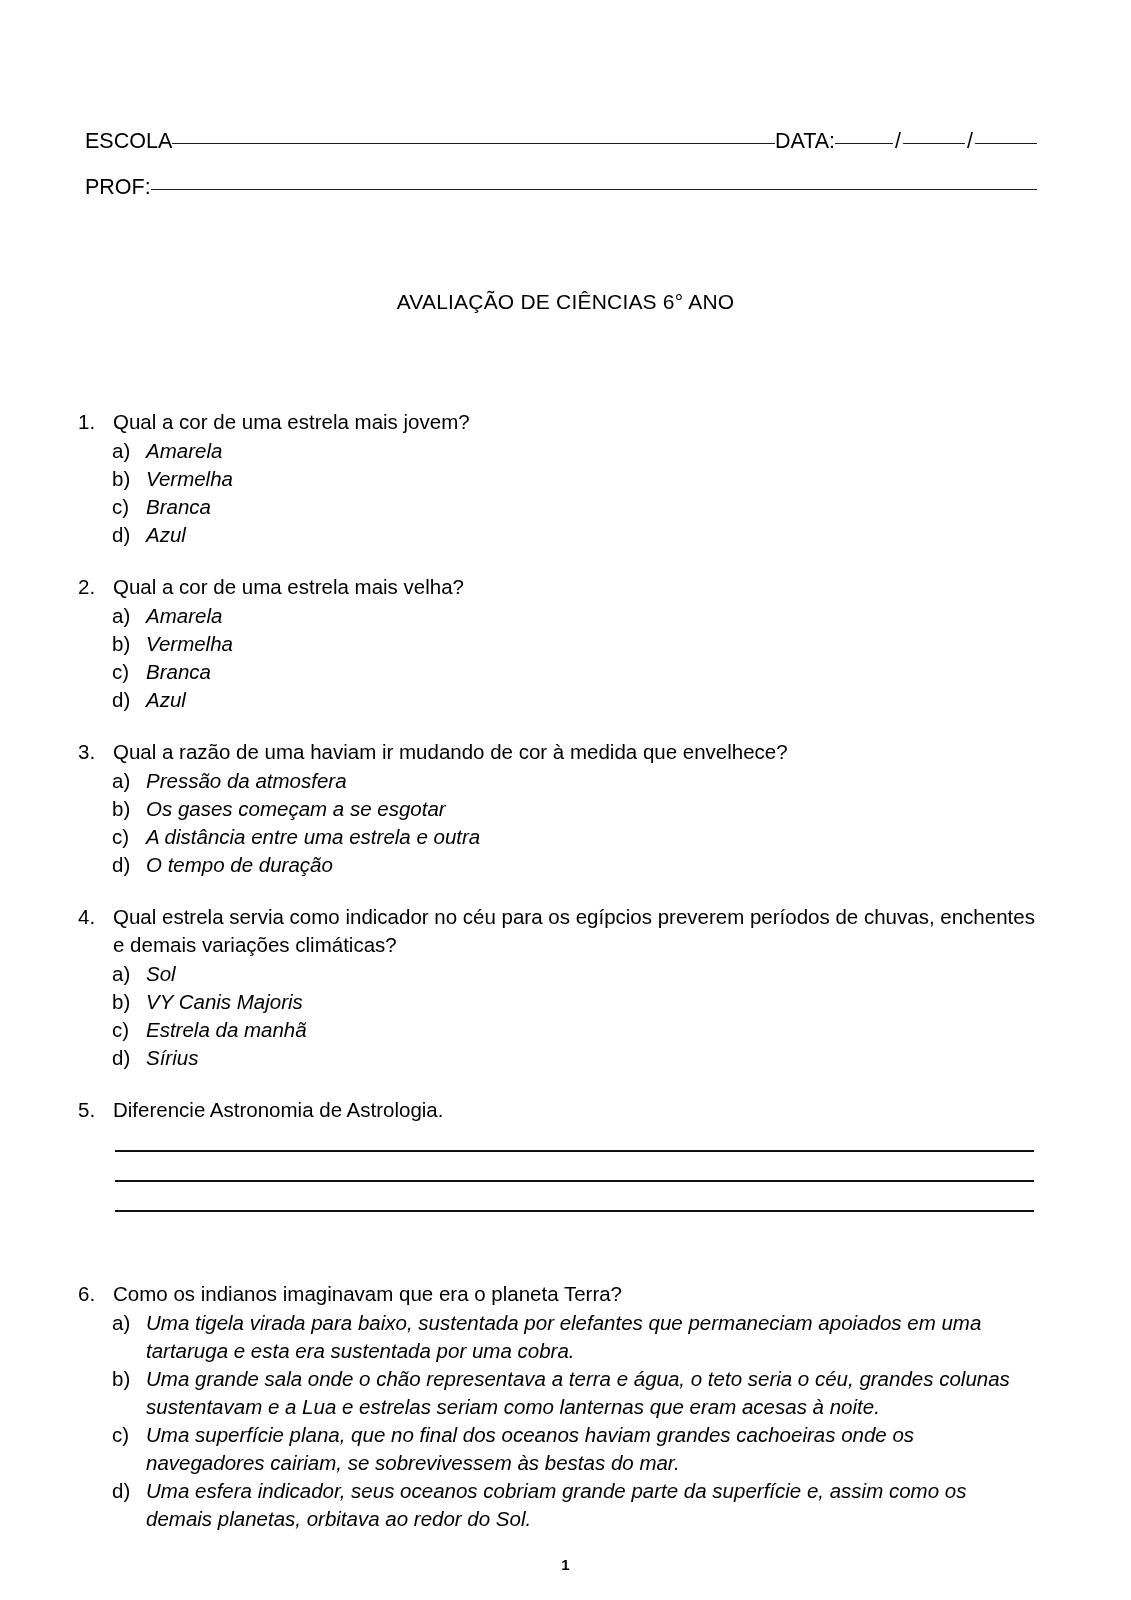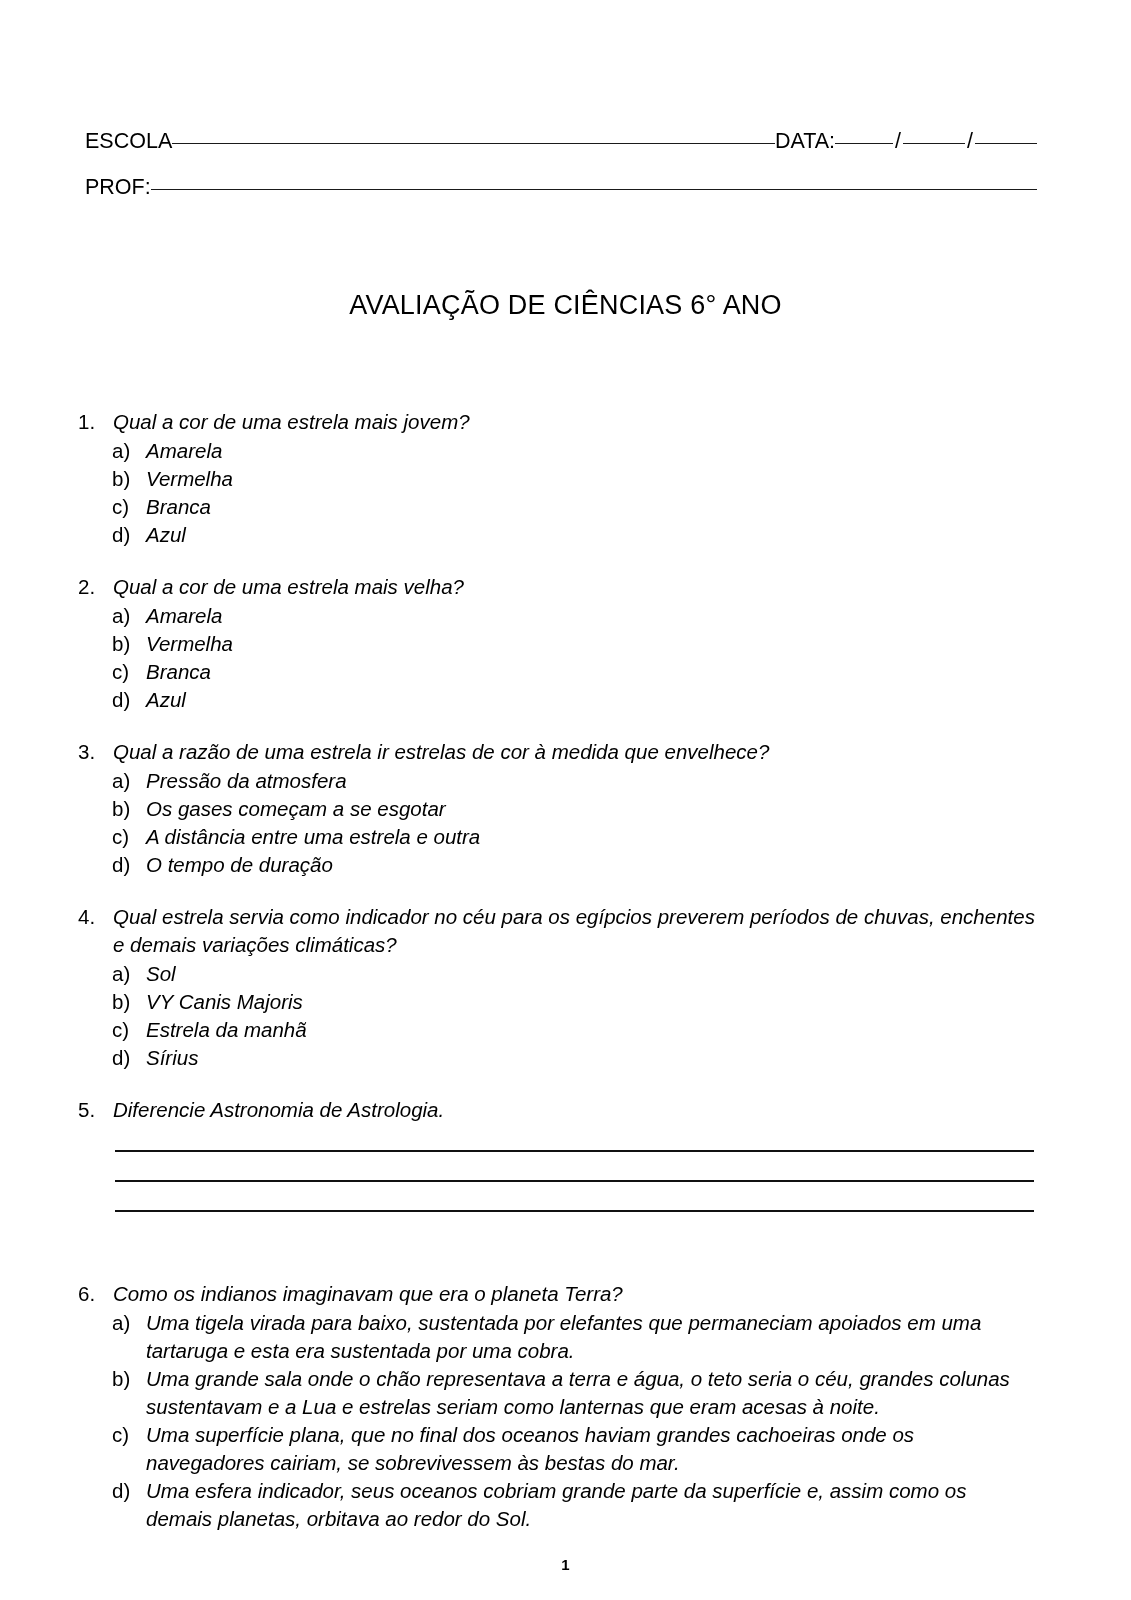--- a/index.html
+++ b/index.html
@@ -54,21 +54,21 @@
     padding: 0 2px;
   }
 
   
   .exam-title {
     position: absolute;
     left: 0;
     right: 0;
     top: 250px;
     text-align: center;
-    font-size: 27px;
+    font-size: 21px;
     letter-spacing: 0.2px;
   }
 
   
   .questions {
     position: absolute;
     left: 78px;
     top: 368px;
     width: 960px;
     font-size: 20.5px;
@@ -80,21 +80,20 @@
     display: flex;
     align-items: flex-start;
   }
   .q-num {
     flex: 0 0 35px;
     line-height: 28px;
   }
   .q-text {
     flex: 1 1 auto;
     line-height: 28px;
-    font-style: italic;
   }
   .options {
     margin-top: 1px;
   }
   .opt-line {
     display: flex;
     align-items: flex-start;
     line-height: 28px;
   }
   .opt-letter {
@@ -207,21 +206,21 @@
           </div>
           <div class="opt-line">
             <span class="opt-letter">d)</span>
             <span class="opt-text">Azul</span>
           </div>
         </div>
       </div>
       <div class="question-block">
         <div class="q-line">
           <span class="q-num">3.</span>
-          <span class="q-text">Qual a razão de uma estrela ir estrelas de cor à medida que envelhece?</span>
+          <span class="q-text">Qual a razão de uma haviam ir mudando de cor à medida que envelhece?</span>
         </div>
         <div class="options">
           <div class="opt-line">
             <span class="opt-letter">a)</span>
             <span class="opt-text">Pressão da atmosfera</span>
           </div>
           <div class="opt-line">
             <span class="opt-letter">b)</span>
             <span class="opt-text">Os gases começam a se esgotar</span>
           </div>

